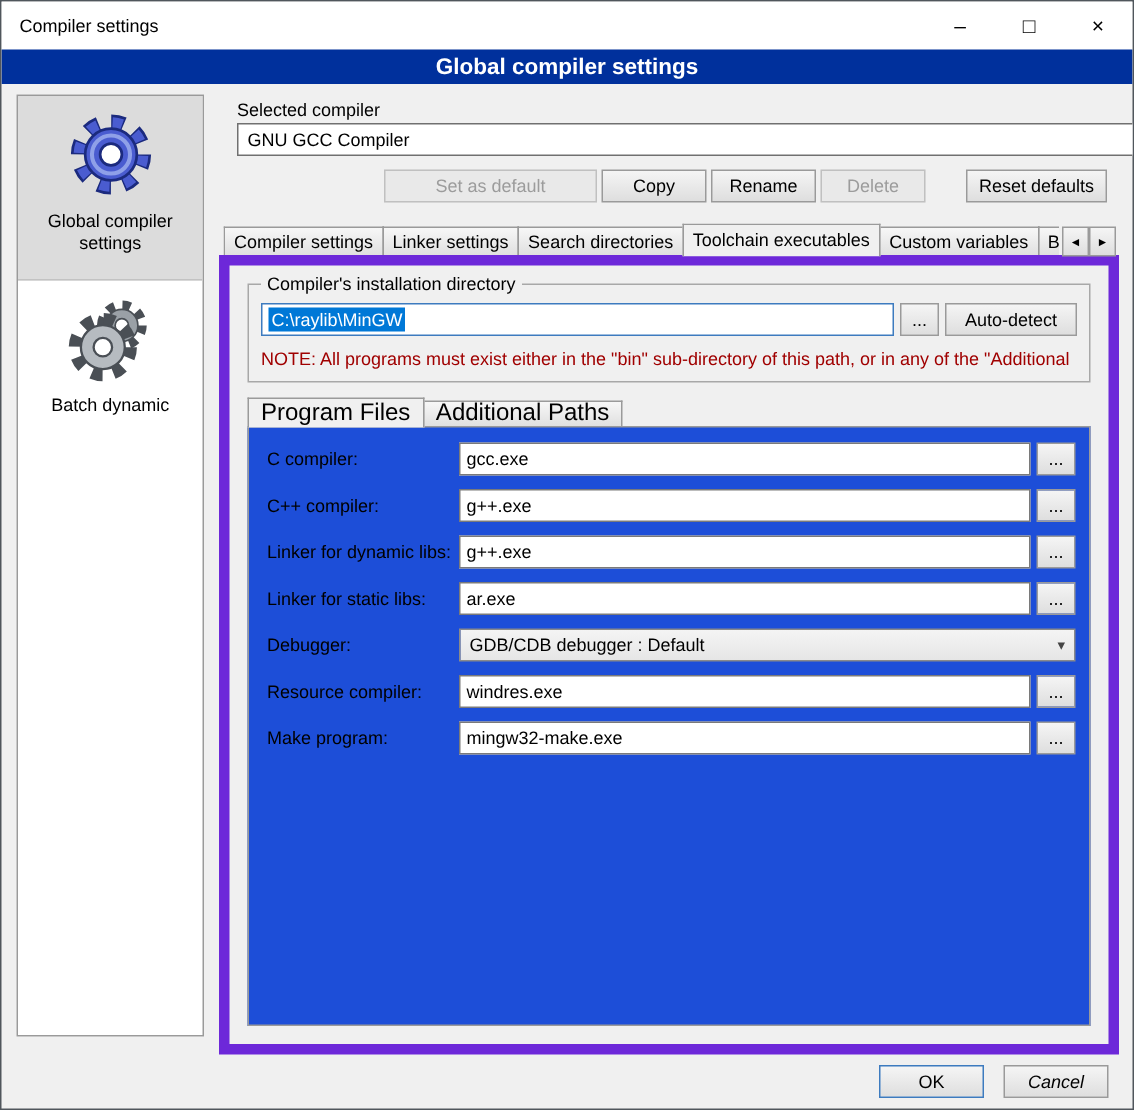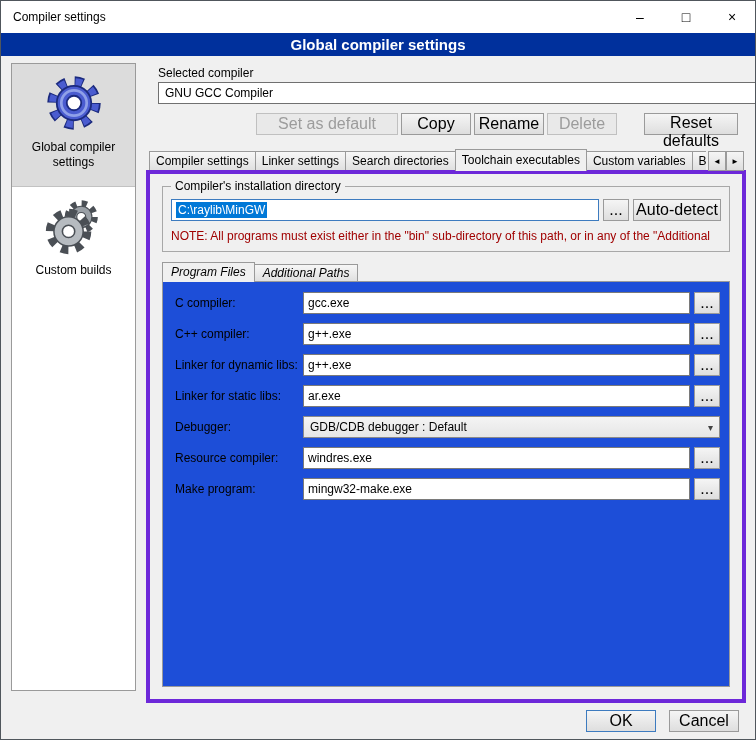--- a/index.html
+++ b/index.html
@@ -46,21 +46,21 @@
   
   .main { position:absolute; left:145px; top:62px; width:600px; height:640px; }
   .sel-label { position:absolute; left:12px; top:3px; }
   .combo {
     height:22px; background:#fff; border:1px solid #707070;
     display:flex; align-items:center; padding:0 6px; position:relative;
   }
   .combo .chev { margin-left:auto; font-size:10px; color:#444; }
   .compiler-combo { position:absolute; left:12px; top:19px; width:652px; }
   button {
-    font-family:"Liberation Sans", sans-serif; font-size:16px;
+    font-family:"Liberation Sans", sans-serif; font-size:12px;
     height:22px; background:linear-gradient(#f5f5f5,#dedede);
     border:1px solid #9a9a9a; cursor:default;
   }
   button:disabled { color:#9c9c9c; background:#e9e9e9; border-color:#c0c0c0; }
   .btn-row button { position:absolute; top:50px; }
   .b-setdefault { left:110px; width:142px; }
   .b-copy { left:255px; width:70px; }
   .b-rename { left:328px; width:70px; }
   .b-delete { left:401px; width:70px; }
   .b-reset { left:498px; width:94px; }
@@ -75,21 +75,21 @@
     border:1px solid #9a9a9a; border-bottom:none; font-size:12px;
   }
   .tab.active {
     height:22px; line-height:21px; margin-bottom:0; background:#f0f0f0; z-index:3; position:relative;
   }
   .tab-scroll { position:absolute; right:2px; top:88px; display:flex; z-index:2; }
   .tab-scroll button { width:18px; height:20px; font-size:8px; padding:0; }
   
   .content-panel {
     position:absolute; top:107px; left:0; right:0; bottom:0;
-    border:4px solid #6d28d9; background:#f0f0f0;padding-left:42px;
+    border:7px solid #6d28d9; background:#f0f0f0;padding-left:42px;
   }
   .groupbox {
     position:absolute; top:12px; left:12px; right:12px; height:66px;
     border:1px solid #a8a8a8;
   }
   .groupbox-title {
     position:absolute; top:-8px; left:8px; background:#f0f0f0; padding:0 4px; font-size:12px;
   }
   .dir-row {
     position:absolute; top:12px; left:8px; right:8px; display:flex; align-items:flex-end;
@@ -107,35 +107,35 @@
     color:#a00000; font-size:12px; white-space:nowrap; overflow:hidden;
   }
   
   .subtabbar {
     position:absolute; left:12px; top:88px; height:20px;
     display:flex; align-items:flex-end; z-index:2;
   }
   .subtab {
     flex:none; height:17px; line-height:16px; margin-bottom:1px; margin-right:-1px;
     padding:0 8px; background:linear-gradient(#f7f7f7,#e0e0e0);
-    border:1px solid #9a9a9a; border-bottom:none; font-size:12px;font-style:italic;
+    border:1px solid #9a9a9a; border-bottom:none; font-size:16px;
   }
   .subtab.active { height:20px; line-height:19px; margin-bottom:0; background:#f0f0f0; z-index:3; }
   .inner-panel {
     position:absolute; top:107px; left:12px; right:12px; bottom:12px;
     border:1px solid #9a9a9a; background:#1d4ed8; padding:10px 9px 0 12px;
   }
   .frow { display:flex; align-items:center; height:22px; margin-bottom:9px; }
   .flabel { width:128px; flex:none; font-size:12px; }
   .frow .text-input { flex:1; }
   .frow .combo { flex:1; background:linear-gradient(#f4f4f4,#e6e6e6); border-color:#8a8a8a;gap:48px; }
   
   .footer-btn { position:absolute; top:709px; width:70px; }
   .ok-btn { left:585px; border-color:#3d7bbf; }
-  .cancel-btn { left:668px; }
+  .cancel-btn { left:668px;font-style:italic; }
 </style>
 </head>
 <body>
 
 <div class="window">
 
   <div class="titlebar">
     <span class="title">Compiler settings</span>
     <div class="win-controls">
       <div class="win-ctl">
@@ -169,21 +169,21 @@
           <circle r="23" fill="none" stroke="#4a4f55" stroke-dasharray="9.03 9.03" stroke-width="13"></circle>
           <circle r="19" fill="#9aa0a6" stroke="#4a4f55" stroke-width="2"></circle>
           <circle r="8" fill="#ffffff" stroke="#4a4f55" stroke-width="2"></circle>
         </g>
         <g transform="translate(26,38) scale(0.85)">
           <circle r="23" fill="none" stroke="#4a4f55" stroke-dasharray="9.03 9.03" stroke-width="13"></circle>
           <circle r="19" fill="#b6bbc0" stroke="#4a4f55" stroke-width="2"></circle>
           <circle r="8" fill="#ffffff" stroke="#4a4f55" stroke-width="2"></circle>
         </g>
       </svg>
-      <div class="side-label">Custom builds</div>
+      <div class="side-label">Batch dynamic</div>
     </div>
   </div>
 
   <div class="main">
     <div class="sel-label">Selected compiler</div>
 
     <div class="combo compiler-combo">
       <span>GNU GCC Compiler</span>
       <span class="chev">▾</span>
     </div>

